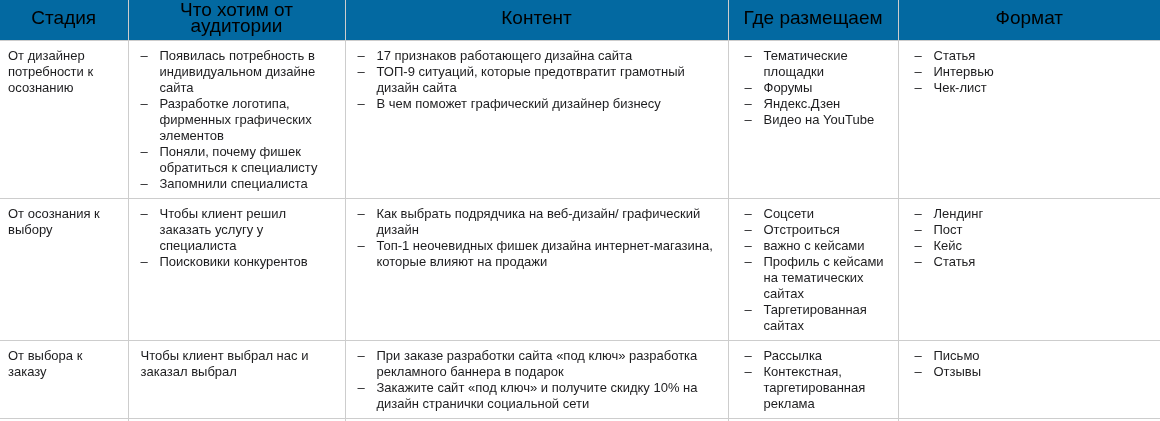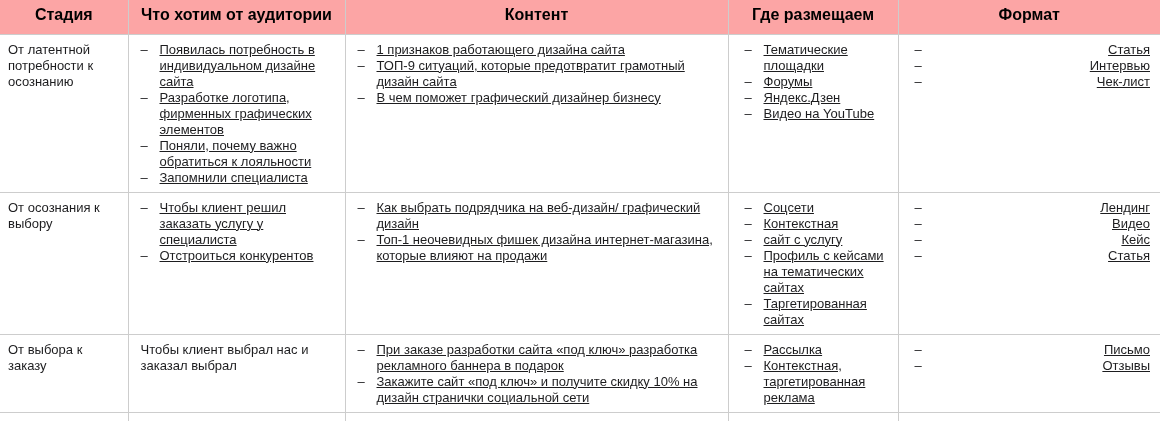--- a/index.html
+++ b/index.html
@@ -18,48 +18,48 @@
     line-height: 16px;
   }
   col.c1 { width: 128px; }
   col.c2 { width: 217px; }
   col.c3 { width: 383px; }
   col.c4 { width: 170px; }
   col.c5 { width: 262px; }
 
   thead th {
     height: 34px;
-    font-size: 16px;
-    font-weight: 700;
+    font-size: 19px;
+    font-weight: 400;
     color: #000000;
     text-align: center;
     vertical-align: middle;
     border-bottom: 1px solid #cdcdcd;
     border-right: 1px solid #cdcdcd;
     padding: 2px 4px 6px 4px;
-    background: #fca5a5;
+    background: #0369a1;
   }
   thead th:last-child { border-right: none; }
 
   tbody td {
     vertical-align: top;
     border-bottom: 1px solid #cdcdcd;
     border-right: 1px solid #cdcdcd;
     padding: 7px 10px 6px 12px;
   }
-  tbody td:last-child { border-right: none; text-align: right; }
+  tbody td:last-child { border-right: none; }
   tbody td.first { padding-left: 8px; padding-right: 4px; }
   tbody td.widepad { padding-left: 16px; }
 
   tr.r1 { height: 137px; }
   tr.r2 { height: 118px; }
   tr.r3 { height: 65px; padding-left: 40px; }
   tr.r4 { height: 100px; }
 
-  ul.dash { list-style: none; margin: 0; padding: 0; text-decoration: underline; }
+  ul.dash { list-style: none; margin: 0; padding: 0; }
   ul.dash li { position: relative; padding-left: 19px; }
   ul.dash li::before {
     content: "\2013";
     position: absolute;
     left: 0; top: 0;
   }
 </style>
 </head>
 <body>
 
@@ -75,32 +75,32 @@
     <tr>
       <th>Стадия</th>
       <th>Что хотим от аудитории</th>
       <th>Контент</th>
       <th>Где размещаем</th>
       <th>Формат</th>
     </tr>
   </thead>
   <tbody>
     <tr class="r1">
-      <td class="first">От латентной потребности к осознанию</td>
+      <td class="first">От дизайнер потребности к осознанию</td>
       <td>
         <ul class="dash">
             <li>Появилась потребность в индивидуальном дизайне сайта</li>
             <li>Разработке логотипа, фирменных графических элементов</li>
-            <li>Поняли, почему важно обратиться к лояльности</li>
+            <li>Поняли, почему фишек обратиться к специалисту</li>
             <li>Запомнили специалиста</li>
           </ul>
       </td>
       <td>
         <ul class="dash">
-            <li>1 признаков работающего дизайна сайта</li>
+            <li>17 признаков работающего дизайна сайта</li>
             <li>ТОП-9 ситуаций, которые предотвратит грамотный дизайн сайта</li>
             <li>В чем поможет графический дизайнер бизнесу</li>
           </ul>
       </td>
       <td class="widepad">
         <ul class="dash">
             <li>Тематические площадки</li>
             <li>Форумы</li>
             <li>Яндекс.Дзен</li>
             <li>Видео на YouTube</li>
@@ -112,42 +112,42 @@
             <li>Интервью</li>
             <li>Чек-лист</li>
           </ul>
       </td>
     </tr>
     <tr class="r2">
       <td class="first">От осознания к выбору</td>
       <td>
         <ul class="dash">
             <li>Чтобы клиент решил заказать услугу у специалиста</li>
-            <li>Отстроиться конкурентов</li>
+            <li>Поисковики конкурентов</li>
           </ul>
       </td>
       <td>
         <ul class="dash">
             <li>Как выбрать подрядчика на веб-дизайн/ графический дизайн</li>
             <li>Топ-1 неочевидных фишек дизайна интернет-магазина, которые влияют на продажи</li>
           </ul>
       </td>
       <td class="widepad">
         <ul class="dash">
             <li>Соцсети</li>
-            <li>Контекстная</li>
-            <li>сайт с услугу</li>
+            <li>Отстроиться</li>
+            <li>важно с кейсами</li>
             <li>Профиль с кейсами на тематических сайтах</li>
             <li>Таргетированная сайтах</li>
           </ul>
       </td>
       <td class="widepad">
         <ul class="dash">
             <li>Лендинг</li>
-            <li>Видео</li>
+            <li>Пост</li>
             <li>Кейс</li>
             <li>Статья</li>
           </ul>
       </td>
     </tr>
     <tr class="r3">
       <td class="first">От выбора к заказу</td>
       <td>Чтобы клиент выбрал нас и заказал выбрал</td>
       <td>
         <ul class="dash">

